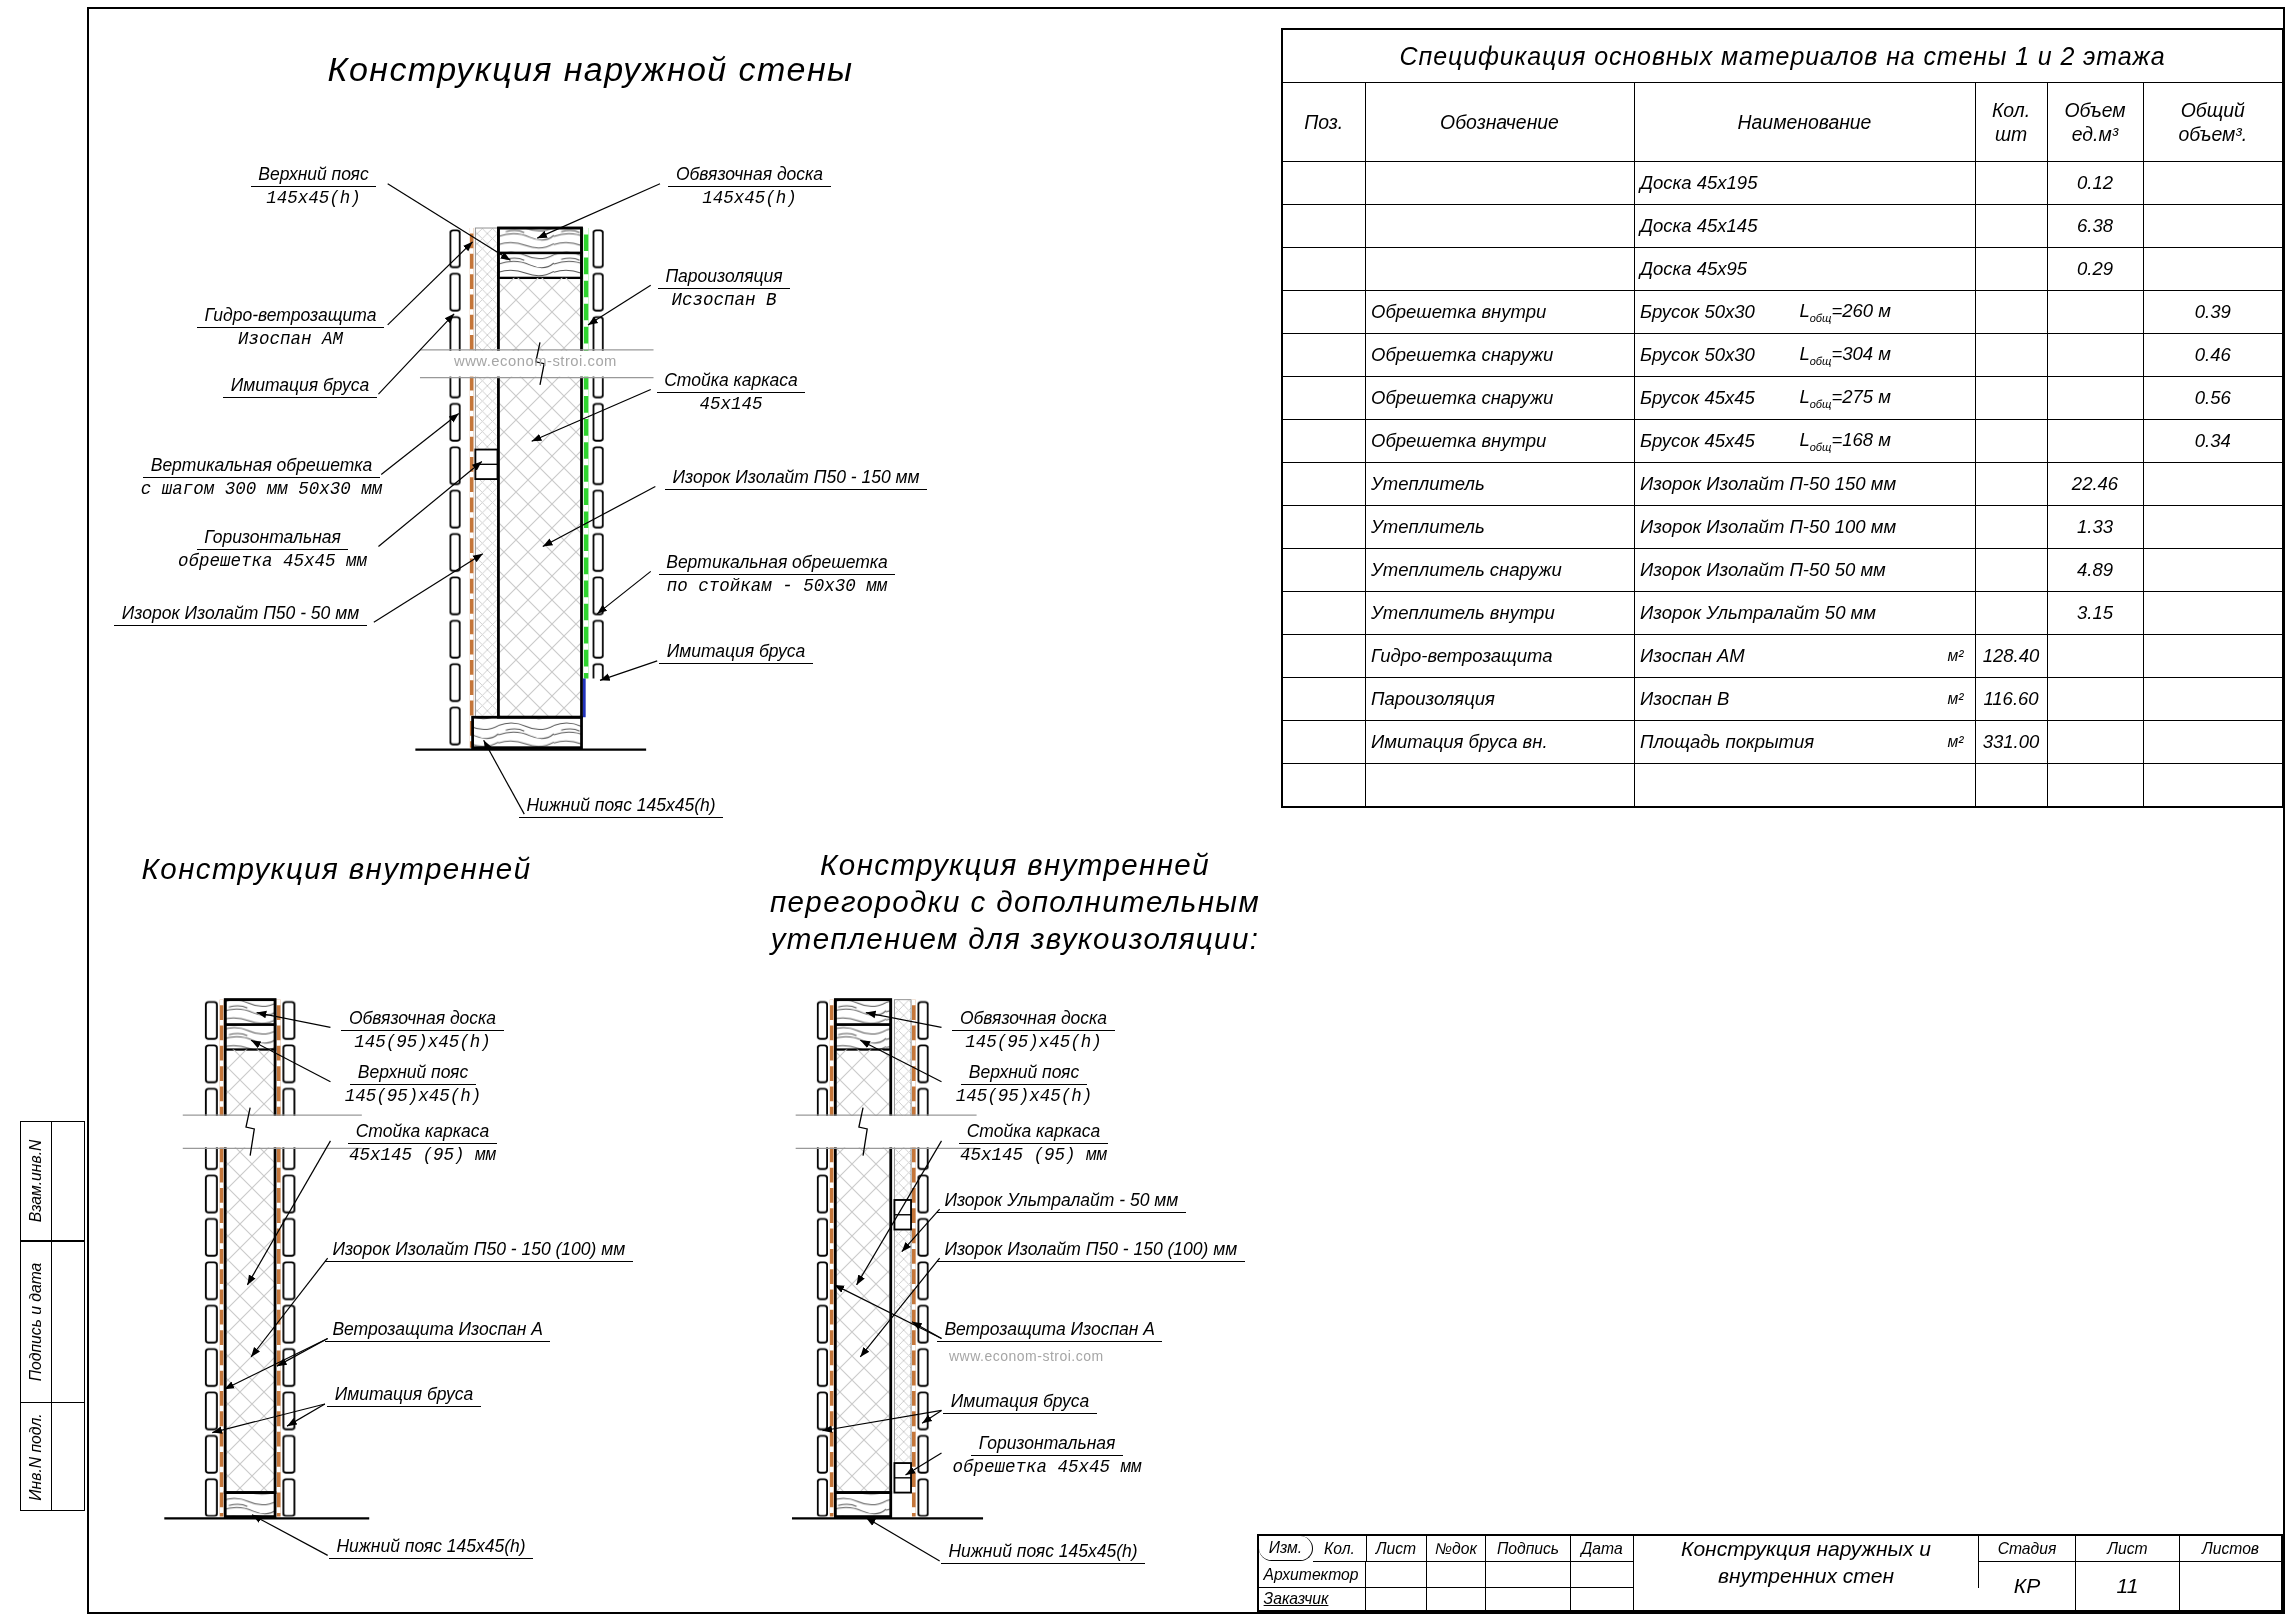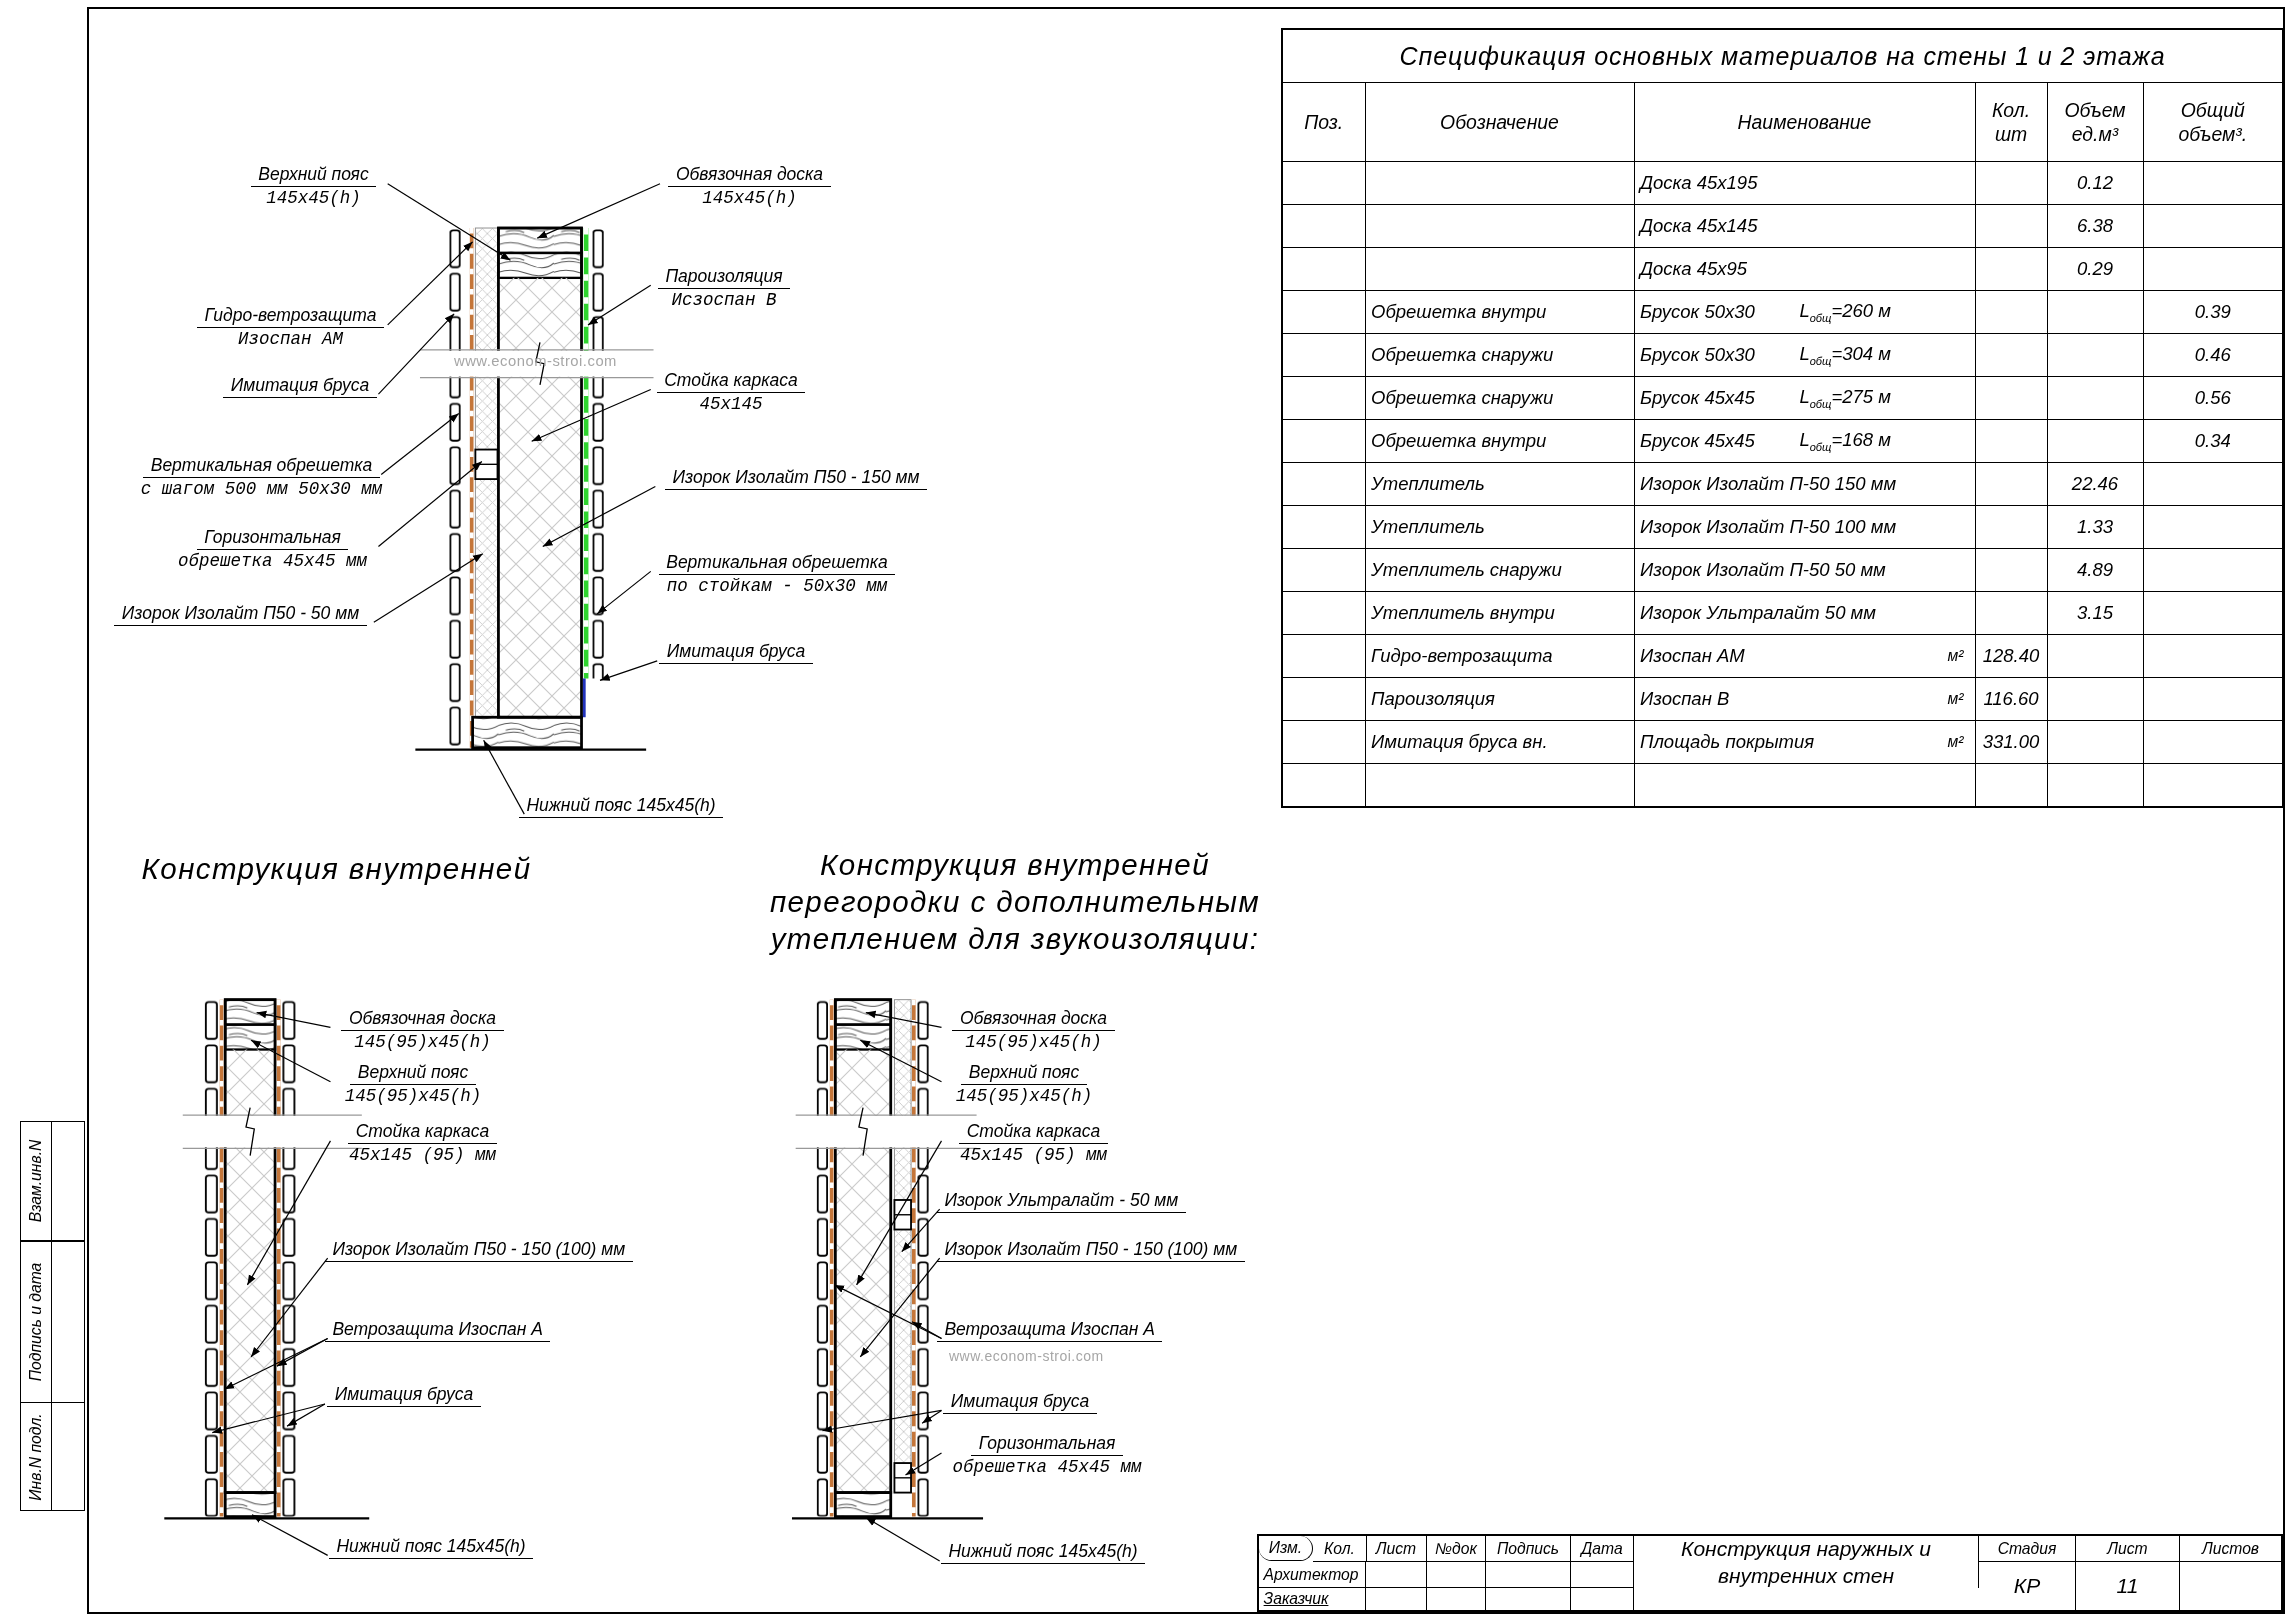--- a/index.html
+++ b/index.html
@@ -187,20 +187,21 @@
       <line x1="1020" y1="1450" x2="988" y2="1432"></line>
       <line x1="1020" y1="1528" x2="891" y2="1550"></line>
       <line x1="1020" y1="1528" x2="999" y2="1542"></line>
       <line x1="1020" y1="1574" x2="981" y2="1598"></line>
       <line x1="1018" y1="1691" x2="938" y2="1644"></line>
     </g>
   </svg>
 
   <div class="frame"></div>
 
+  <div class="dtitle t1" style="left:295px;top:48px;width:591px;">Конструкция наружной стены</div>
   <div class="dtitle t23" style="left:115px;top:851px;width:443px;">
     <div>Конструкция внутренней</div>
   </div>
   <div class="dtitle t23" style="left:766px;top:847px;width:498px;">
     <div>Конструкция внутренней</div>
     <div>перегородки с дополнительным</div>
     <div>утеплением для звукоизоляции:</div>
   </div>
 
   <div class="lbl" style="left:235px;top:164px;width:157px;">
@@ -209,21 +210,21 @@
   </div>
   <div class="lbl" style="left:189px;top:305px;width:203px;">
     <span class="u">Гидро-ветрозащита</span>
     <span class="l2">Изоспан АМ</span>
   </div>
   <div class="lbl" style="left:217px;top:375px;width:166px;">
     <span class="u">Имитация бруса</span>
   </div>
   <div class="lbl" style="left:137px;top:455px;width:249px;">
     <span class="u">Вертикальная обрешетка</span>
-    <span class="l2">с шагом 500 мм 50x30 мм</span>
+    <span class="l2">с шагом 300 мм 50x30 мм</span>
   </div>
   <div class="lbl" style="left:164px;top:527px;width:217px;">
     <span class="u">Горизонтальная</span>
     <span class="l2">обрешетка 45x45 мм</span>
   </div>
   <div class="lbl" style="left:102px;top:603px;width:277px;">
     <span class="u">Изорок Изолайт П50 - 50 мм</span>
   </div>
   <div class="lbl" style="left:657px;top:164px;width:185px;">
     <span class="u">Обвязочная доска</span>

